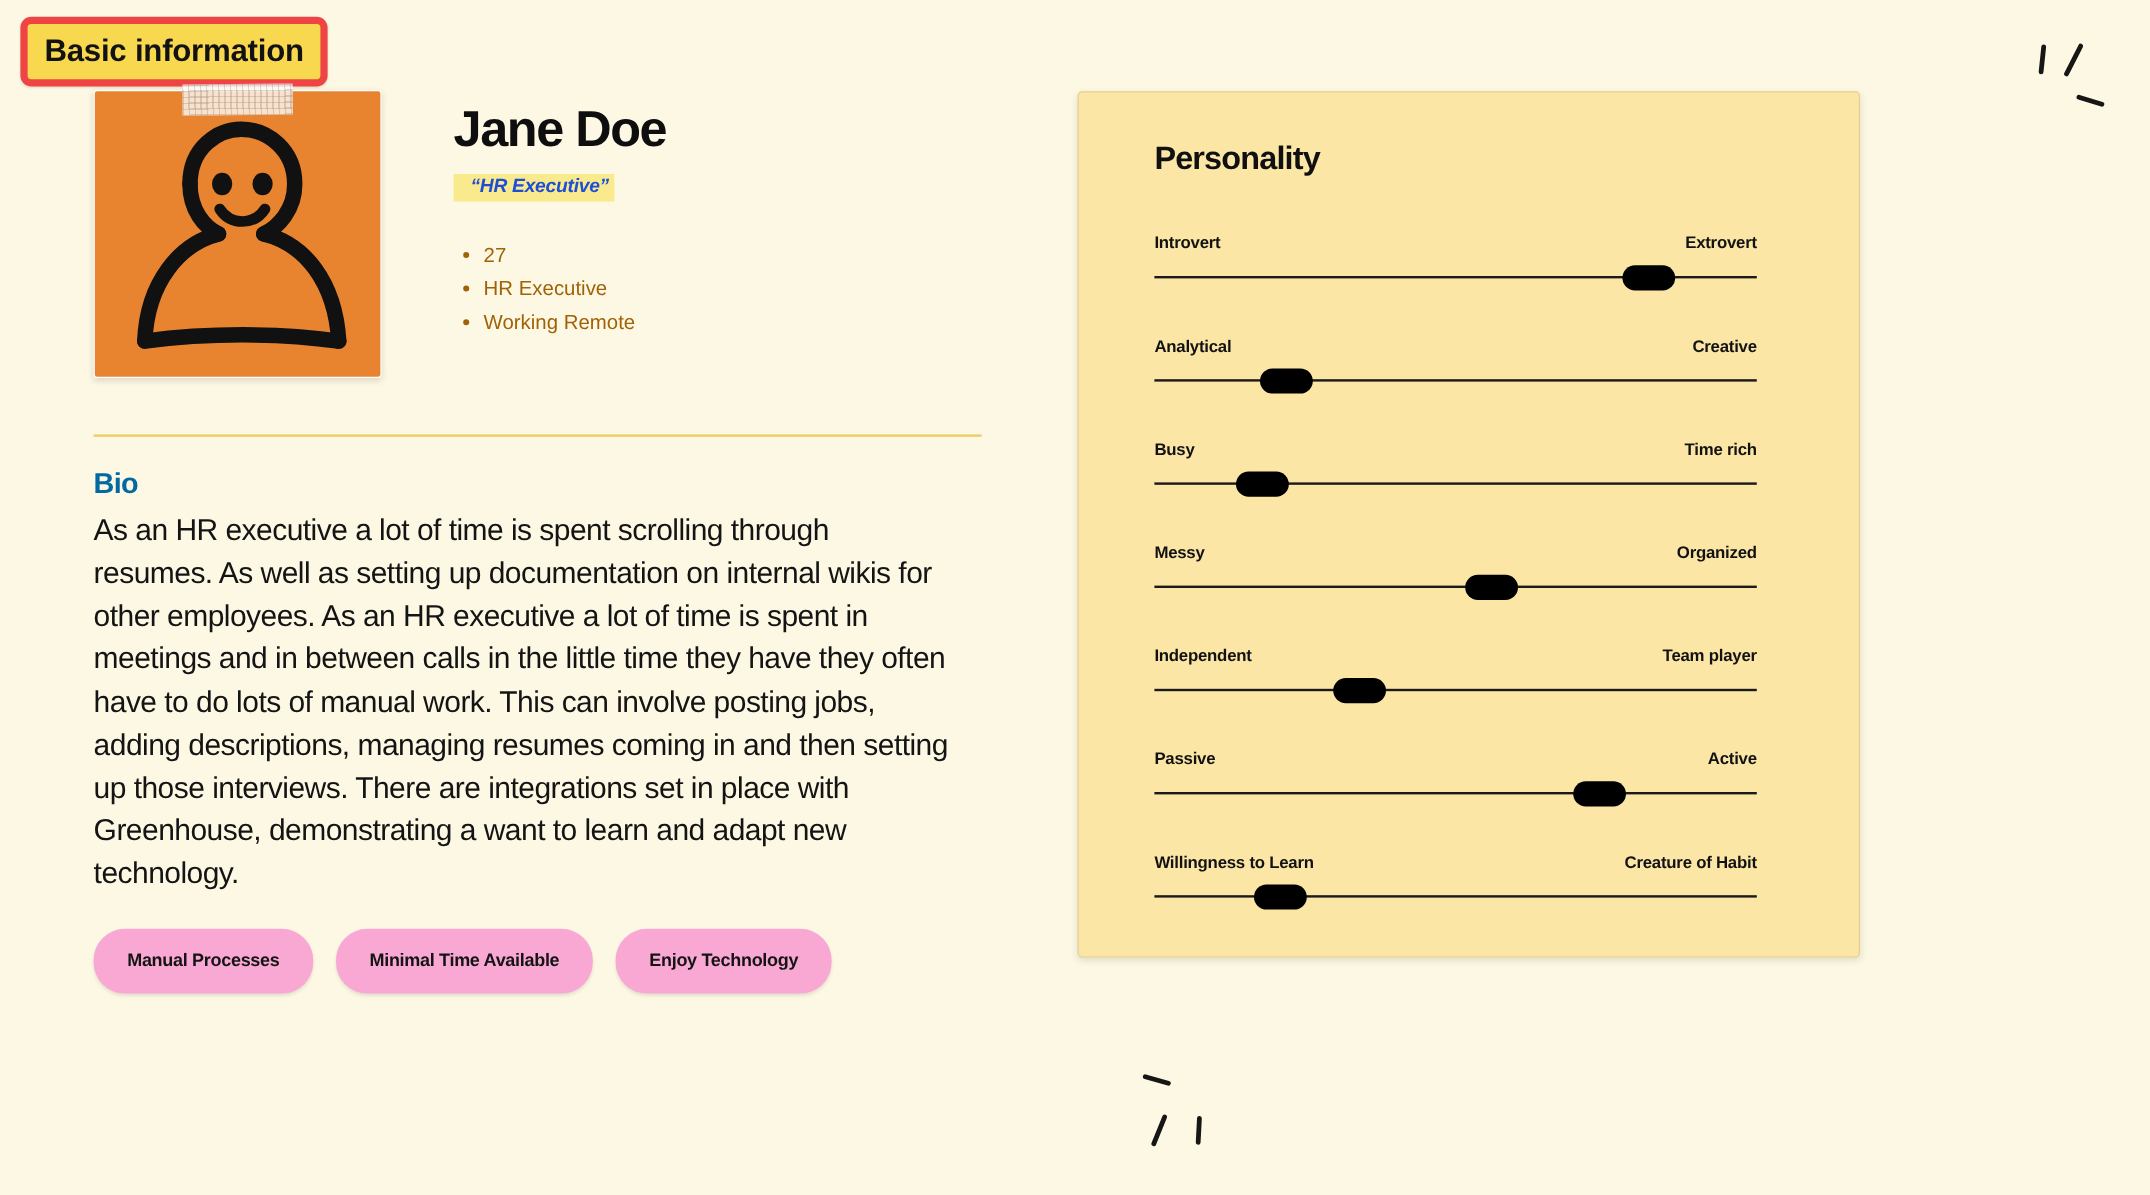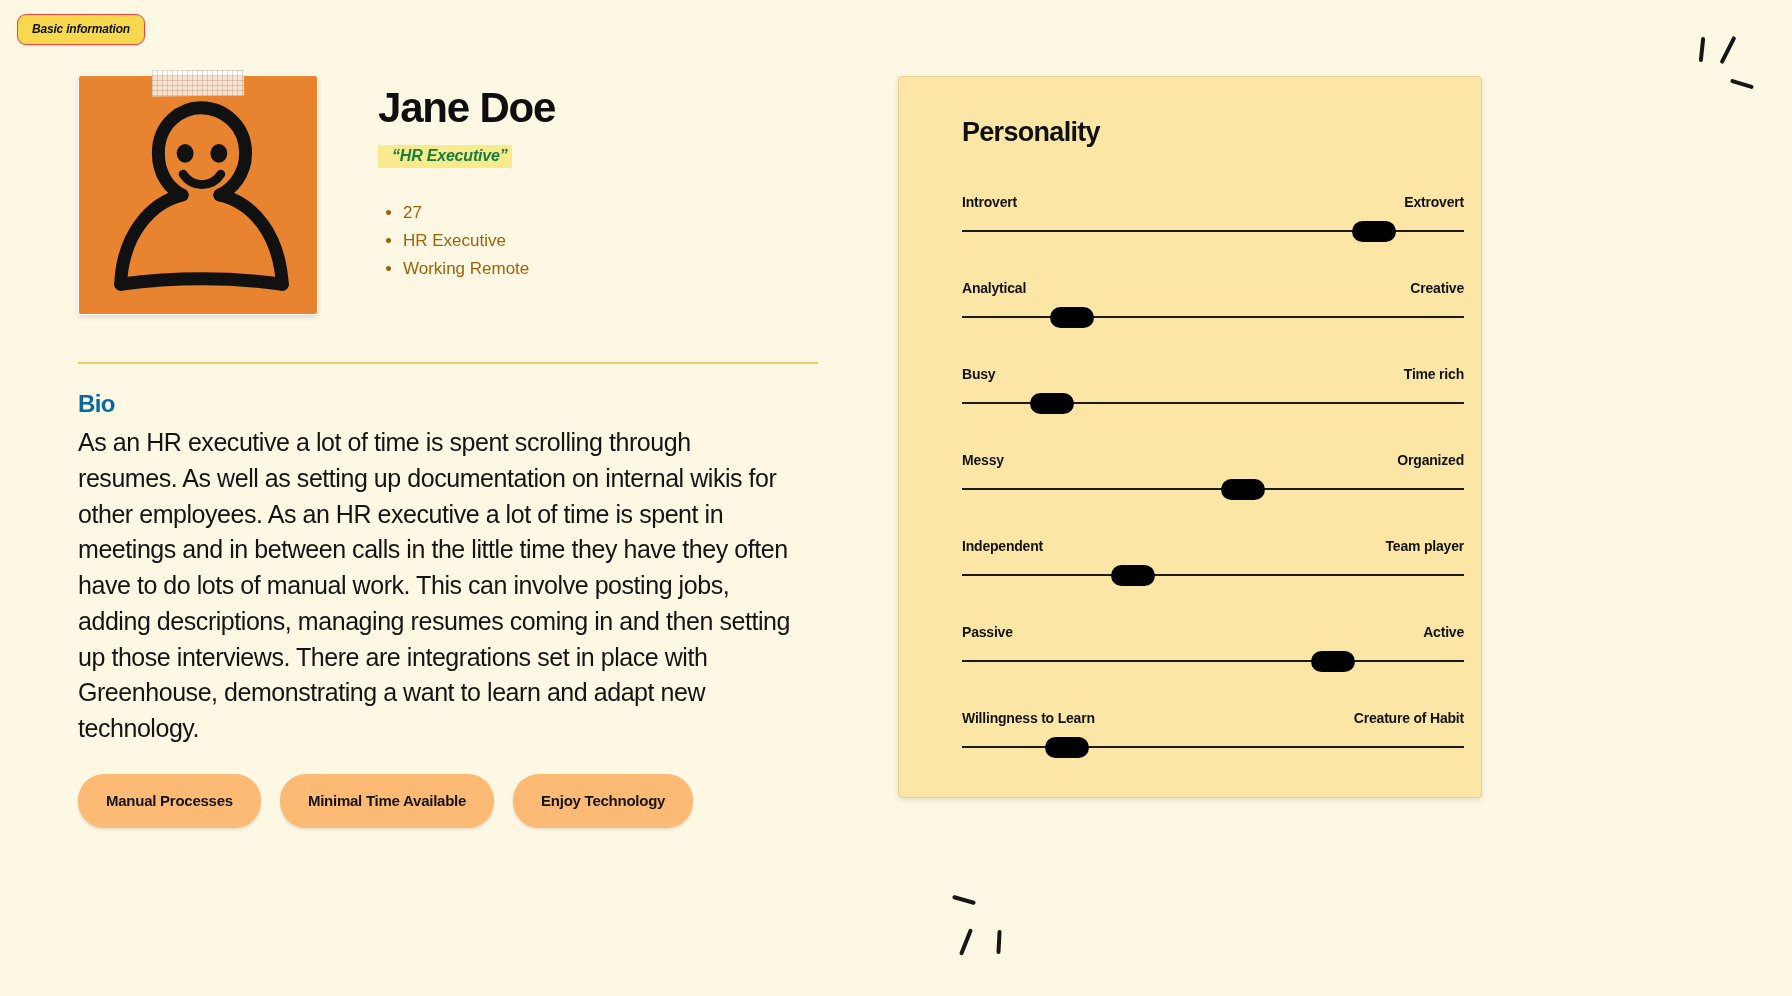--- a/index.html
+++ b/index.html
@@ -19,29 +19,28 @@
     height: 996px;
     background: #fdf8e4;
   }
 
   
   .badge {
     position: absolute;
     left: 17px;
     top: 14px;
     background: #f8d84e;
-    border: 1px solid #ef4444;
+    border: 6px solid #ef4444;
     border-radius: 9px;
     padding: 7px 14px 8px 14px;
-    font-size: 12px;
+    font-size: 26px;
     font-weight: bold;
     letter-spacing: -0.2px;
     color: #121212;
     box-shadow: 0 1px 2px rgba(0,0,0,0.10);
-    font-style: italic;
   }
 
   
   .left-col {
     position: absolute;
     left: 78px;
     top: 75px;
     width: 760px;
   }
 
@@ -95,21 +94,21 @@
   }
 
   .quote-line { margin-top: 15px; }
 
   .quote {
     display: inline-block;
     background: #faea8e;
     font-size: 16px;
     font-style: italic;
     font-weight: bold;
-    color: #15803d;
+    color: #1d4ed8;
     padding: 2px 5px 3px 14px;
     letter-spacing: -0.2px;
   }
 
   .facts {
     margin-top: 36px;
     margin-left: 25px;
     list-style: disc;
   }
 
@@ -146,21 +145,21 @@
   }
 
   
   .pills {
     display: flex;
     gap: 19px;
     margin-top: 27px;
   }
 
   .pill {
-    background: #fdba74;
+    background: #f9a8d4;
     border: none;
     border-radius: 26px;
     height: 54px;
     padding: 0 28px;
     font-family: "Liberation Sans", sans-serif;
     font-size: 15px;
     font-weight: bold;
     letter-spacing: -0.25px;
     color: #141414;
     cursor: pointer;
@@ -168,21 +167,21 @@
     display: flex;
     align-items: center;
     justify-content: center;
   }
 
   
   .panel {
     position: absolute;
     left: 898px;
     top: 76px;
-    width: 584px;
+    width: 652px;
     height: 722px;
     background: #fbe6a6;
     border: 1px solid #e7cf8c;
     border-radius: 4px;
     box-shadow: 0 2px 6px rgba(0,0,0,0.10);
   }
 
   .panel-title {
     position: absolute;
     left: 63px;

